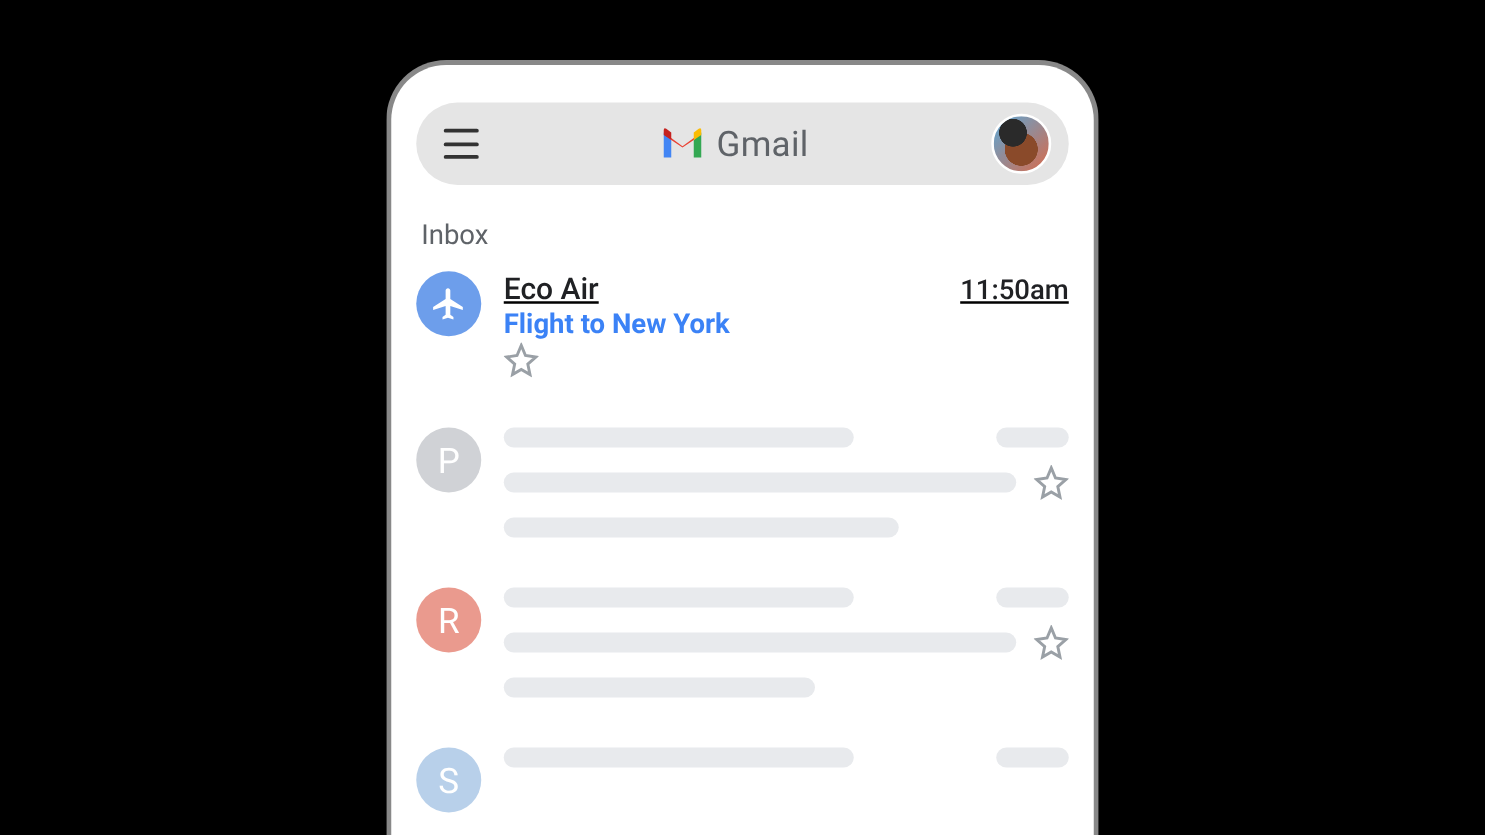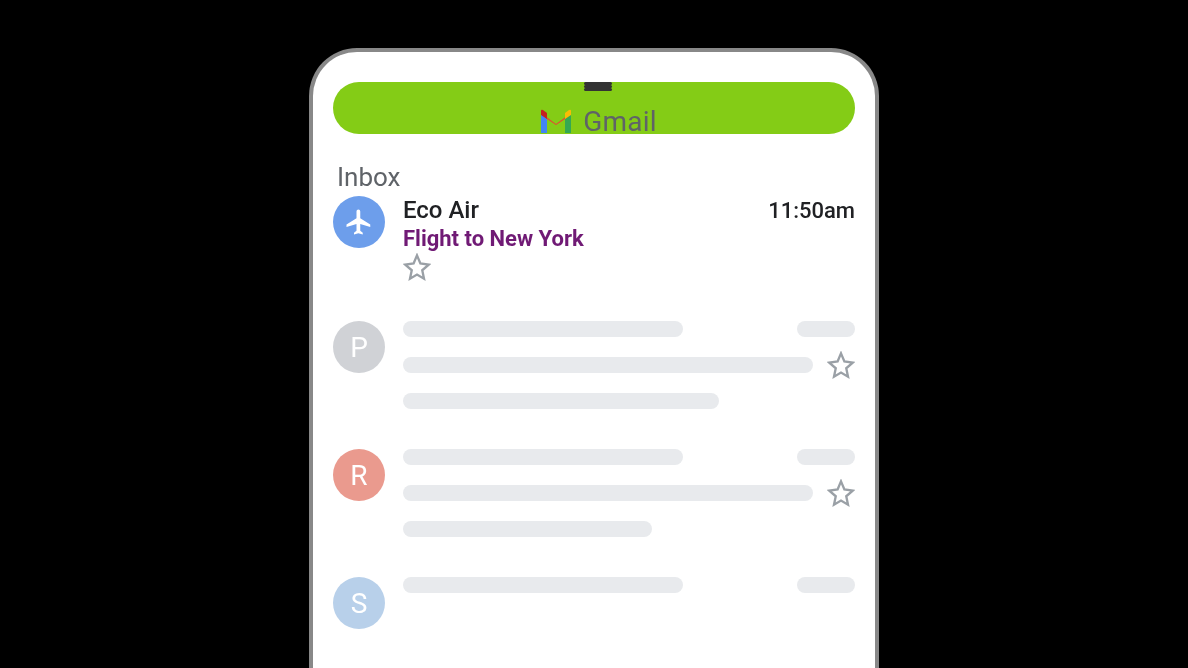--- a/index.html
+++ b/index.html
@@ -23,28 +23,27 @@
       background: #fff;
       border-radius: 48px 48px 0 0;
       border: 4px solid #888;
       border-bottom: none;
       padding: 30px 20px 0 20px;
       height: 640px;
       overflow: hidden;
       box-shadow: 0 4px 30px rgba(0,0,0,0.3);
     }
     .search-pill {
-      background: #84cc16;
+      background: #e5e5e5;
       border-radius: 999px;
-      height: 52px;
+      height: 66px;
       display: flex;
       align-items: center;
       padding: 0 14px 0 22px;
       gap: 14px;
-      flex-direction: column;
     }
     .hamburger {
       width: 28px;
       height: 24px;
       display: flex;
       flex-direction: column;
       justify-content: space-between;
       cursor: pointer;
     }
     .hamburger span {
@@ -70,22 +69,22 @@
       height: 48px;
       border-radius: 50%;
       background: radial-gradient(circle at 35% 30%, #2a2a2a 0 26%, transparent 27%),
                   radial-gradient(circle at 50% 60%, #8a4a2a 0 38%, transparent 39%),
                   linear-gradient(135deg, #5aa8d8, #d86a4a);
       border: 2px solid #fff;
       cursor: pointer;
     }
     .section-label {
       color: #5f6368;
-      font-size: 26px;
-      margin: 28px 0 4px 4px;
+      font-size: 22px;
+      margin: 28px 0 16px 4px;
     }
     .email-row {
       display: flex;
       gap: 18px;
       margin-bottom: 40px;
       cursor: pointer;
     }
     .sender-avatar {
       width: 52px;
       height: 52px;
@@ -102,36 +101,37 @@
     .sender-avatar.grey { background: #d0d2d6; }
     .sender-avatar.coral { background: #ea9a8e; }
     .sender-avatar.lightblue { background: #b8d0ea; }
     .email-body {
       flex: 1;
       min-width: 0;
     }
     .email-top {
       display: flex;
       justify-content: space-between;
-      align-items: center;
+      align-items: flex-end;
+      text-decoration: underline;
     }
     .sender-name {
       font-size: 24px;
       color: #202124;
       font-weight: 500;
     }
     .email-time {
       font-size: 22px;
       color: #202124;
       font-weight: 500;
     }
     .email-subject {
       font-size: 22px;
       font-weight: 700;
-      color: #701a75;
+      color: #3b82f6;
       margin-top: 2px;
     }
     .email-bottom {
       display: flex;
       justify-content: space-between;
       align-items: center;
       margin-top: 2px;
     }
     .email-snippet {
       font-size: 22px;

